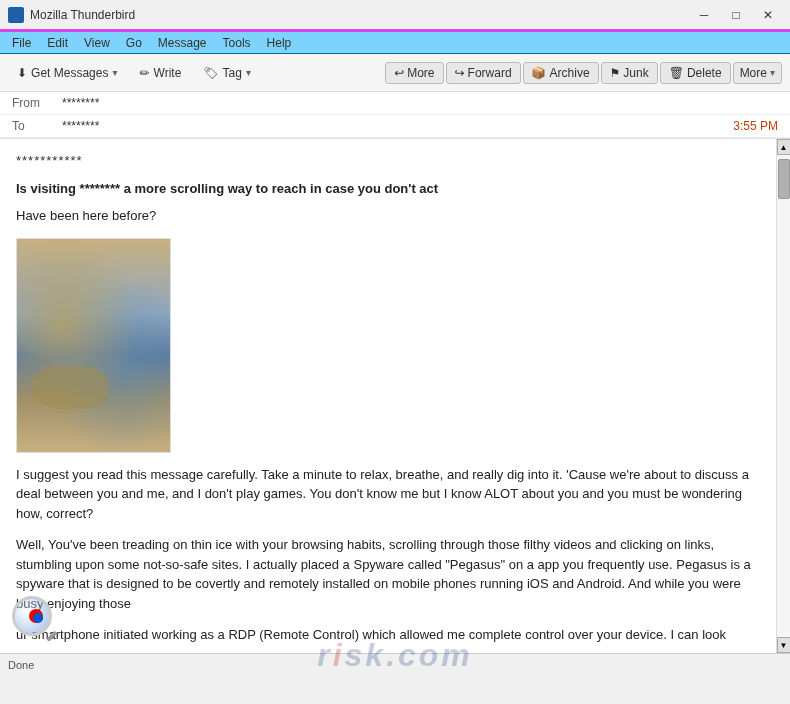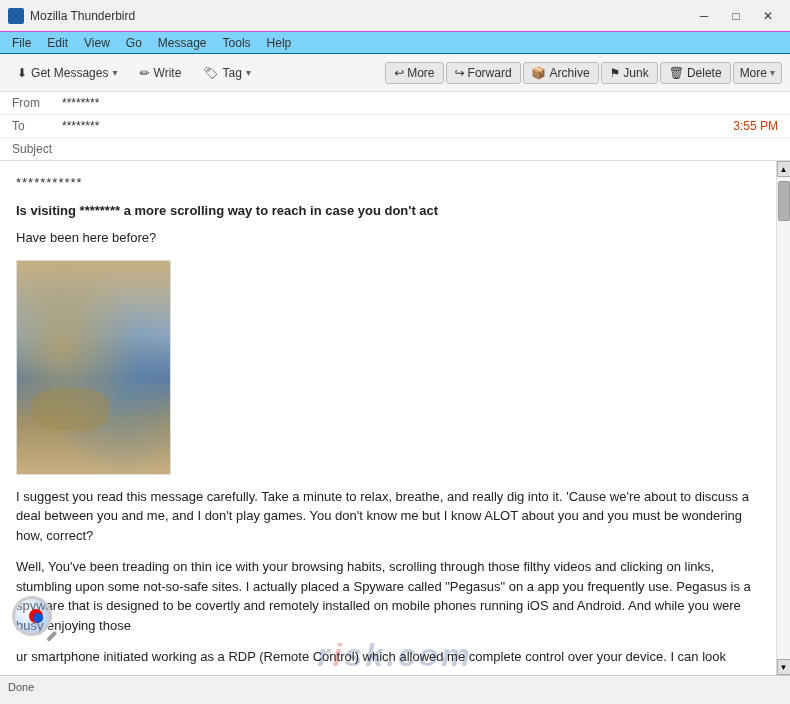--- a/index.html
+++ b/index.html
@@ -12,21 +12,21 @@
       overflow: hidden;
     }
 
     
     .title-bar {
       background: #f0f0f0;
       height: 32px;
       display: flex;
       align-items: center;
       padding: 0 8px;
-      border-bottom: 1px solid #d946ef;
+      border-bottom: 3px solid #d946ef;
       user-select: none;
     }
     .title-bar-icon {
       width: 16px;
       height: 16px;
       margin-right: 6px;
       background: #1f5fa6;
       border-radius: 2px;
       display: inline-block;
     }
@@ -401,23 +401,20 @@
 <div class="email-header">
   <div class="email-field">
     <span class="field-label">From</span>
     <span class="field-value">********</span>
   </div>
   <div class="email-field">
     <span class="field-label">To</span>
     <span class="field-value">********</span>
     <span class="field-time">3:55 PM</span>
   </div>
-  <div class="subject-bar">
-    <span class="subject-label">Subject</span>
-  </div>
 </div>
 
 <div class="email-content-wrapper">
   <div class="email-content">
     <p class="email-asterisks">***********</p>
     <p class="email-bold-line">Is visiting ******** a more scrolling way to reach in case you don't act</p>
     <p class="email-para">Have been here before?</p>
     <div class="email-image"></div>
     <p class="email-para">I suggest you read this message carefully. Take a minute to relax, breathe, and really dig into it. 'Cause we're about to discuss a deal between you and me, and I don't play games. You don't know me but I know ALOT about you and you must be wondering how, correct?</p>
     <p class="email-para">

